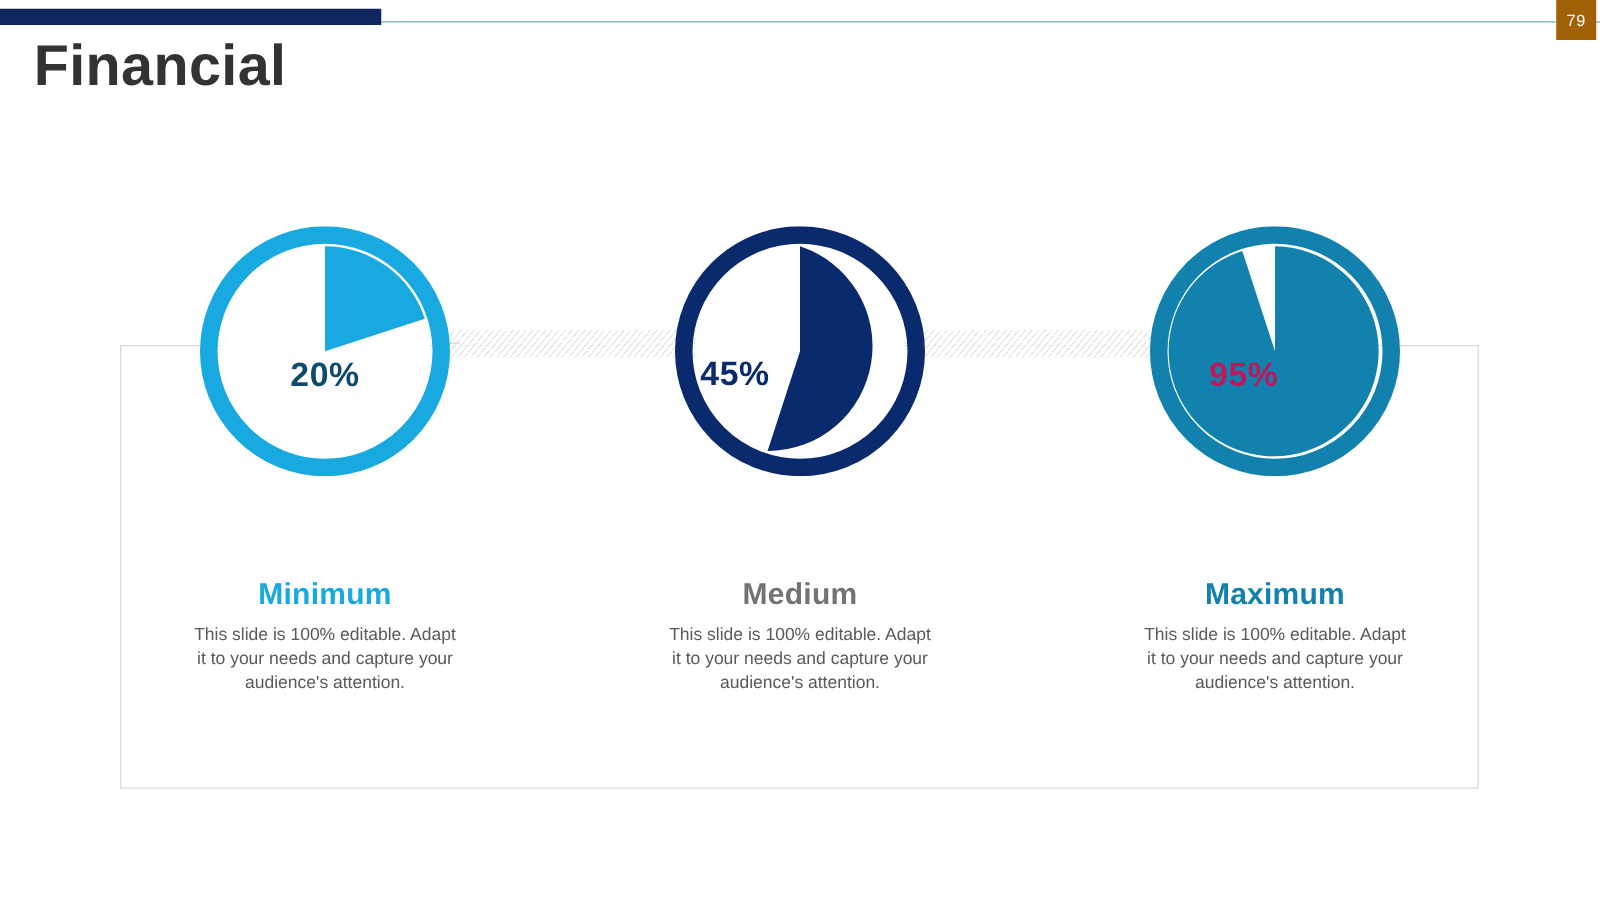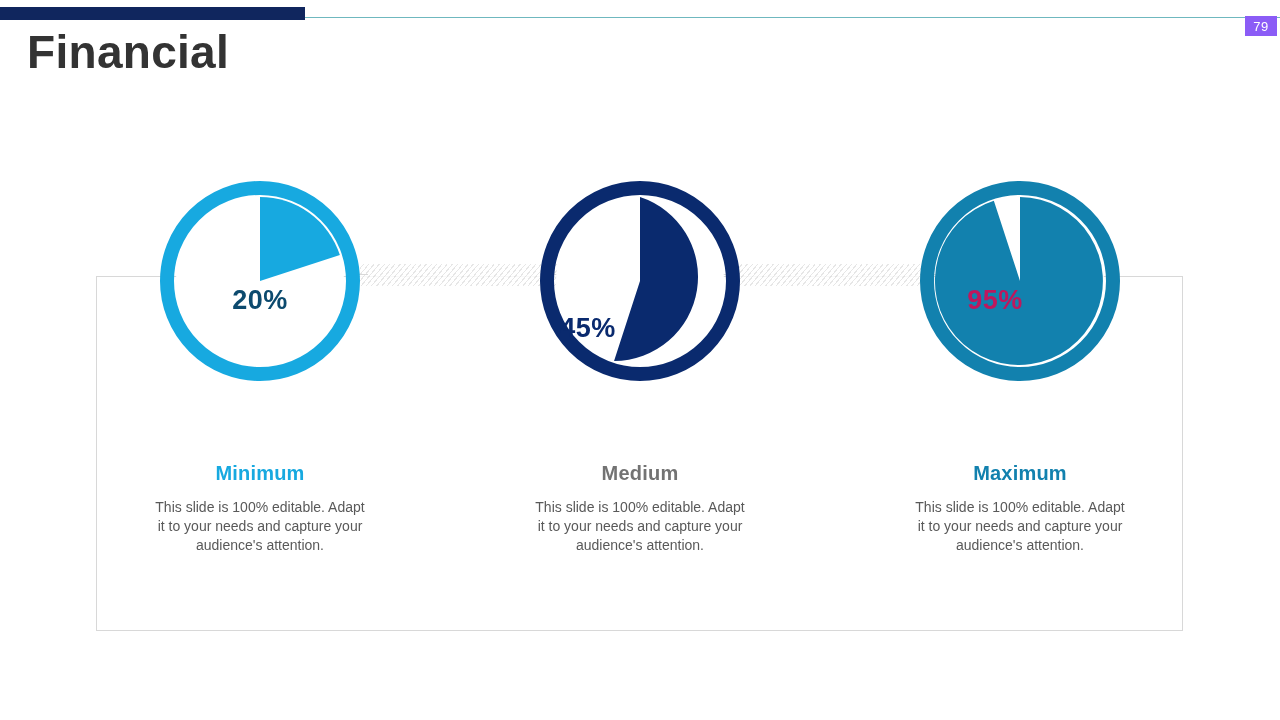--- a/index.html
+++ b/index.html
@@ -30,24 +30,24 @@
     top: 7px;
     width: 305px;
     height: 13px;
     background: #10265e;
   }
 
   
   .page-badge {
     position: absolute;
     left: 1245px;
-    top: 16px;
+    top: 0px;
     width: 32px;
-    height: 20px;
-    background: #8b5cf6;
+    height: 32px;
+    background: #a16207;
     color: #ffffff;
     font-size: 13px;
     display: flex;
     align-items: center;
     justify-content: center;
     letter-spacing: 0.5px;
   }
 
   
   .slide-title {
@@ -138,21 +138,21 @@
     pointer-events: none;
   }
   .donut-value.inside-light { color: #be185d; }
 
   .col-heading {
     position: absolute;
     top: 462px;
     left: 0;
     width: 260px;
     text-align: center;
-    font-size: 20px;
+    font-size: 24px;
     font-weight: bold;
     letter-spacing: 0.2px;
   }
 
   .col-body {
     position: absolute;
     top: 498px;
     left: 20px;
     width: 220px;
     text-align: center;
@@ -196,21 +196,21 @@
   </div>
 
   <div class="col col-1">
     <div class="donut-wrap">
       <svg width="200" height="200" viewBox="0 0 200 200">
         <circle cx="100" cy="100" r="93" fill="none" stroke="#0a2a6e" stroke-width="14"></circle>
         <circle cx="100" cy="100" r="84" fill="#ffffff"></circle>
         <path d="M 100 100 L 100 16 A 84 84 0 0 1 74.05 179.88 Z" fill="#0a2a6e"></path>
       </svg>
     </div>
-    <div class="donut-value" style="color:#0a2a6e; text-align:center; width:120px; left:18px; top:284px;margin-top:29px;">45%</div>
+    <div class="donut-value" style="color:#0a2a6e; text-align:center; width:120px; left:18px; top:284px;">45%</div>
     <div class="col-heading" style="color:#737373;">Medium</div>
     <div class="col-body">This slide is 100% editable. Adapt it to your needs and capture your audience's attention.</div>
   </div>
 
   <div class="col col-2">
     <div class="donut-wrap">
       <svg width="200" height="200" viewBox="0 0 200 200">
         <circle cx="100" cy="100" r="93" fill="none" stroke="#1281ae" stroke-width="14"></circle>
         <circle cx="100" cy="100" r="84" fill="#ffffff"></circle>
         <path d="M 100 100 L 100 16 A 84 84 0 1 1 73.84 19.82 Z" fill="#1281ae"></path>

